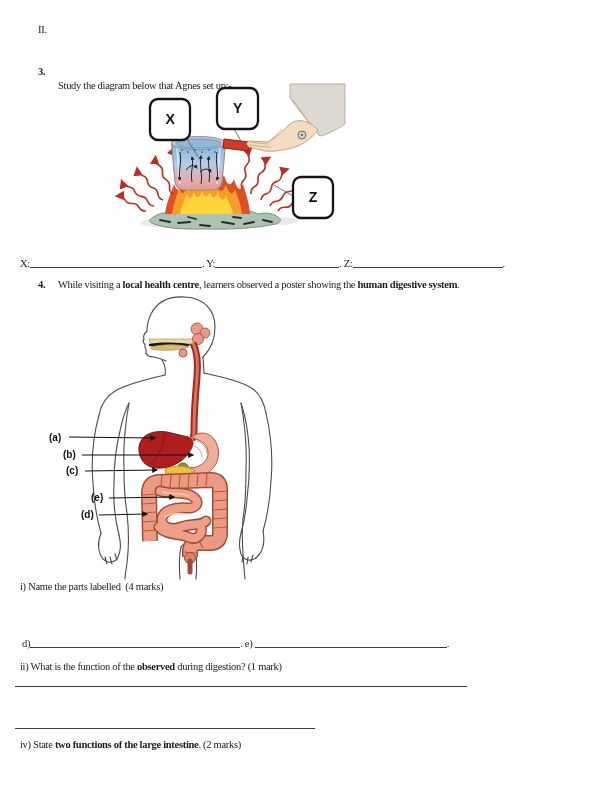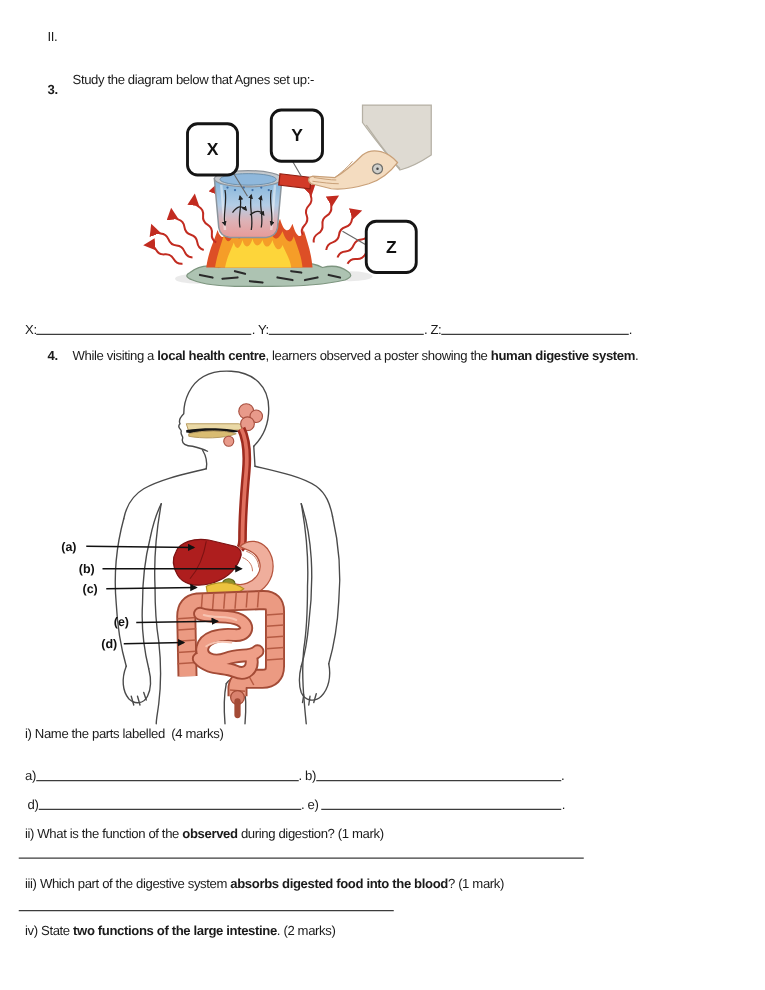--- a/index.html
+++ b/index.html
@@ -1,37 +1,37 @@
 <!DOCTYPE html>
 <html><head>
 <meta charset="utf-8">
 <style>
   html,body{margin:0;padding:0;background:#ffffff;}
   .page{position:relative;width:612px;height:792px;background:#fff;overflow:hidden;
         font-family:"Liberation Sans","DejaVu Sans",sans-serif;font-size:10.5px;
         letter-spacing:-0.3px;color:#1b1b1b;font-stretch:condensed;}
-  .row{position:absolute;white-space:pre-wrap;line-height:12px;}
+  .row{position:absolute;white-space:pre-wrap;line-height:12px;font-family:Liberation Serif, serif;}
   .bold{font-weight:700;}
   b{font-weight:700;text-align:right;}
   .blank{display:inline-block;border-bottom:1px solid #3c3c3c;height:9px;transform:translateY(1px);}
   .ansline{position:absolute;border-bottom:1px solid #3c3c3c;height:10px;}
   svg{position:absolute;overflow:visible;}
   svg text{font-family:"Liberation Sans","DejaVu Sans",sans-serif;}
   .boxletter{font-size:14px;font-weight:700;fill:#111;}
   .dglabel{font-size:10px;font-weight:600;fill:#111;letter-spacing:0;}
 </style>
 </head>
 <body>
 
 <div class="page">
 
   <div class="row" style="left:38px;top:24px">II.</div>
 
   <div class="row bold" style="left:38px;top:66px">3.</div>
-  <div class="row" style="left:58px;top:58px">Study the diagram below that Agnes set up:-</div>
+  <div class="row" style="left:58px;top:80px">Study the diagram below that Agnes set up:-</div>
 
   <svg style="left:130px;top:84px" width="215" height="148" viewBox="0 0 215 148">
     <defs>
       <marker id="arrR" markerWidth="7" markerHeight="7" refX="4" refY="3" orient="auto">
           <path d="M0,0 L6,3 L0,6 Z" fill="#c22b20"></path>
         </marker>
       <marker id="arrB" markerWidth="5" markerHeight="5" refX="3" refY="2" orient="auto">
           <path d="M0,0 L4,2 L0,4 Z" fill="#222"></path>
         </marker>
       <marker id="arrK" markerWidth="6" markerHeight="6" refX="4" refY="2.5" orient="auto">
@@ -252,24 +252,22 @@
         <line x1="24" y1="142" x2="110" y2="143" marker-end="url(#arrDk)"></line>
         <line x1="37" y1="160" x2="148" y2="160" marker-end="url(#arrDk)"></line>
         <line x1="40" y1="176" x2="112" y2="175" marker-end="url(#arrDk)"></line>
         <line x1="64" y1="203" x2="129" y2="202" marker-end="url(#arrDk)"></line>
         <line x1="54" y1="220" x2="102" y2="219" marker-end="url(#arrDk)"></line>
       </g>
     </g>
   </svg>
 
   <div class="row" style="left:20px;top:581px">i) Name the parts labelled  (4 marks)</div>
-  <div class="row" style="left:20px;top:614px"><span>a)</span><span class="blank" style="width:210px"></span><span>. b)</span><span class="blank" style="width:196px"></span><span>.</span></div>
   <div class="row" style="left:22px;top:637px"><span>d)</span><span class="blank" style="width:210px"></span><span>. e) </span><span class="blank" style="width:192px"></span><span>.</span></div>
 
   <div class="row" style="left:20px;top:661px"><span>ii) What is the function of the </span><b>observed</b><span> during digestion? (1 mark)</span></div>
   <div class="ansline" style="left:15px;top:676px;width:452px"></div>
 
-  <div class="row" style="left:20px;top:701px"><span>iii) Which part of the digestive system </span><b>absorbs digested food into the blood</b><span>? (1 mark)</span></div>
   <div class="ansline" style="left:15px;top:718px;width:300px"></div>
 
   <div class="row" style="left:20px;top:739px"><span>iv) State </span><b>two functions of the large intestine</b><span>. (2 marks)</span></div>
 
 </div>
 
 </body></html>

